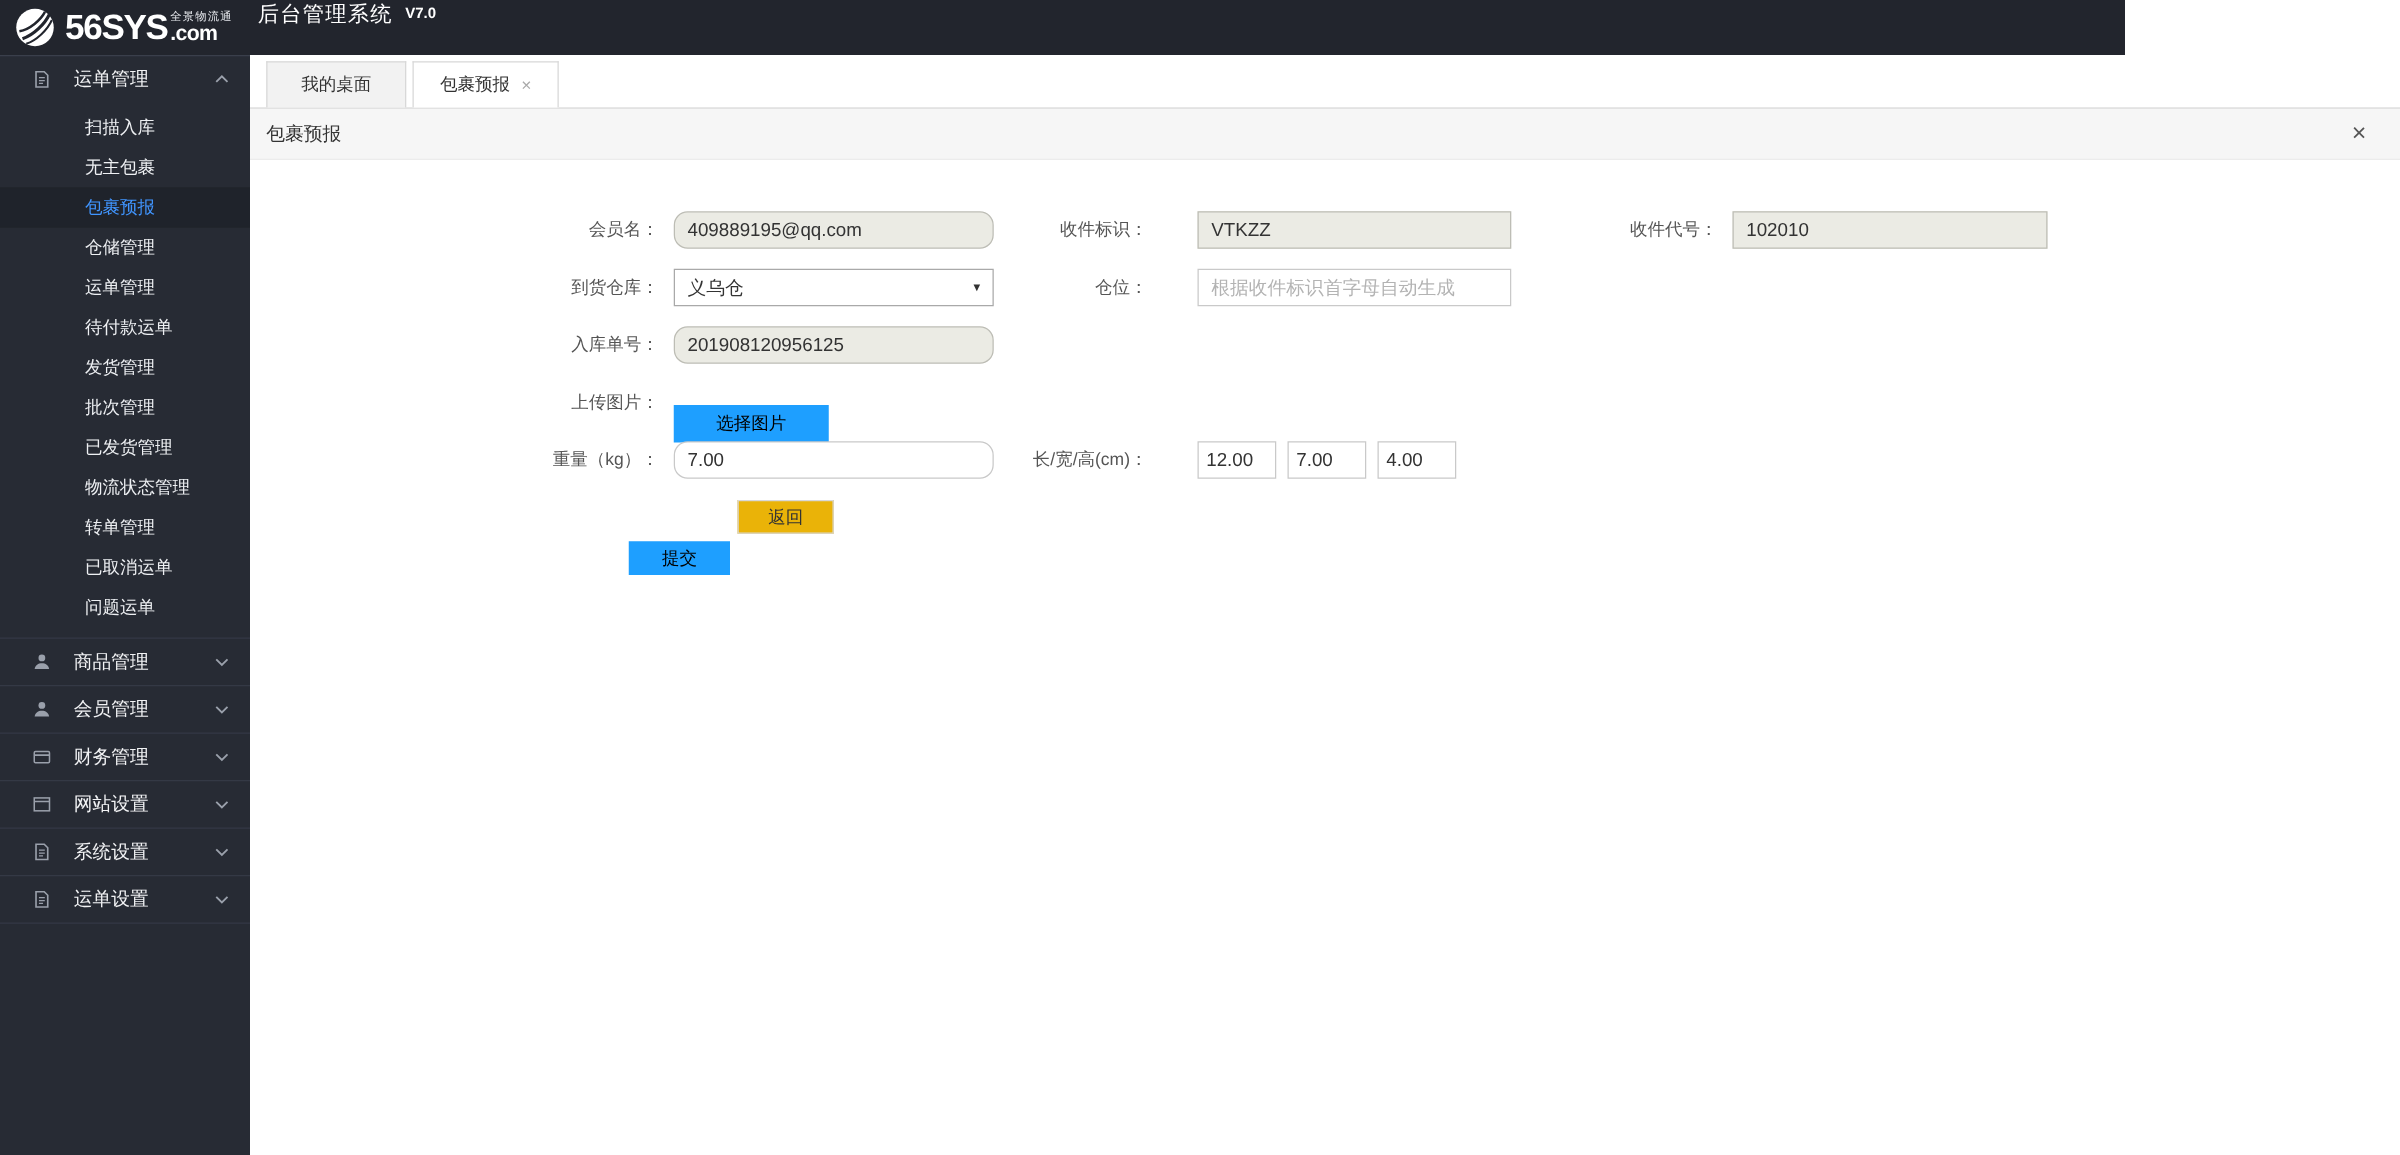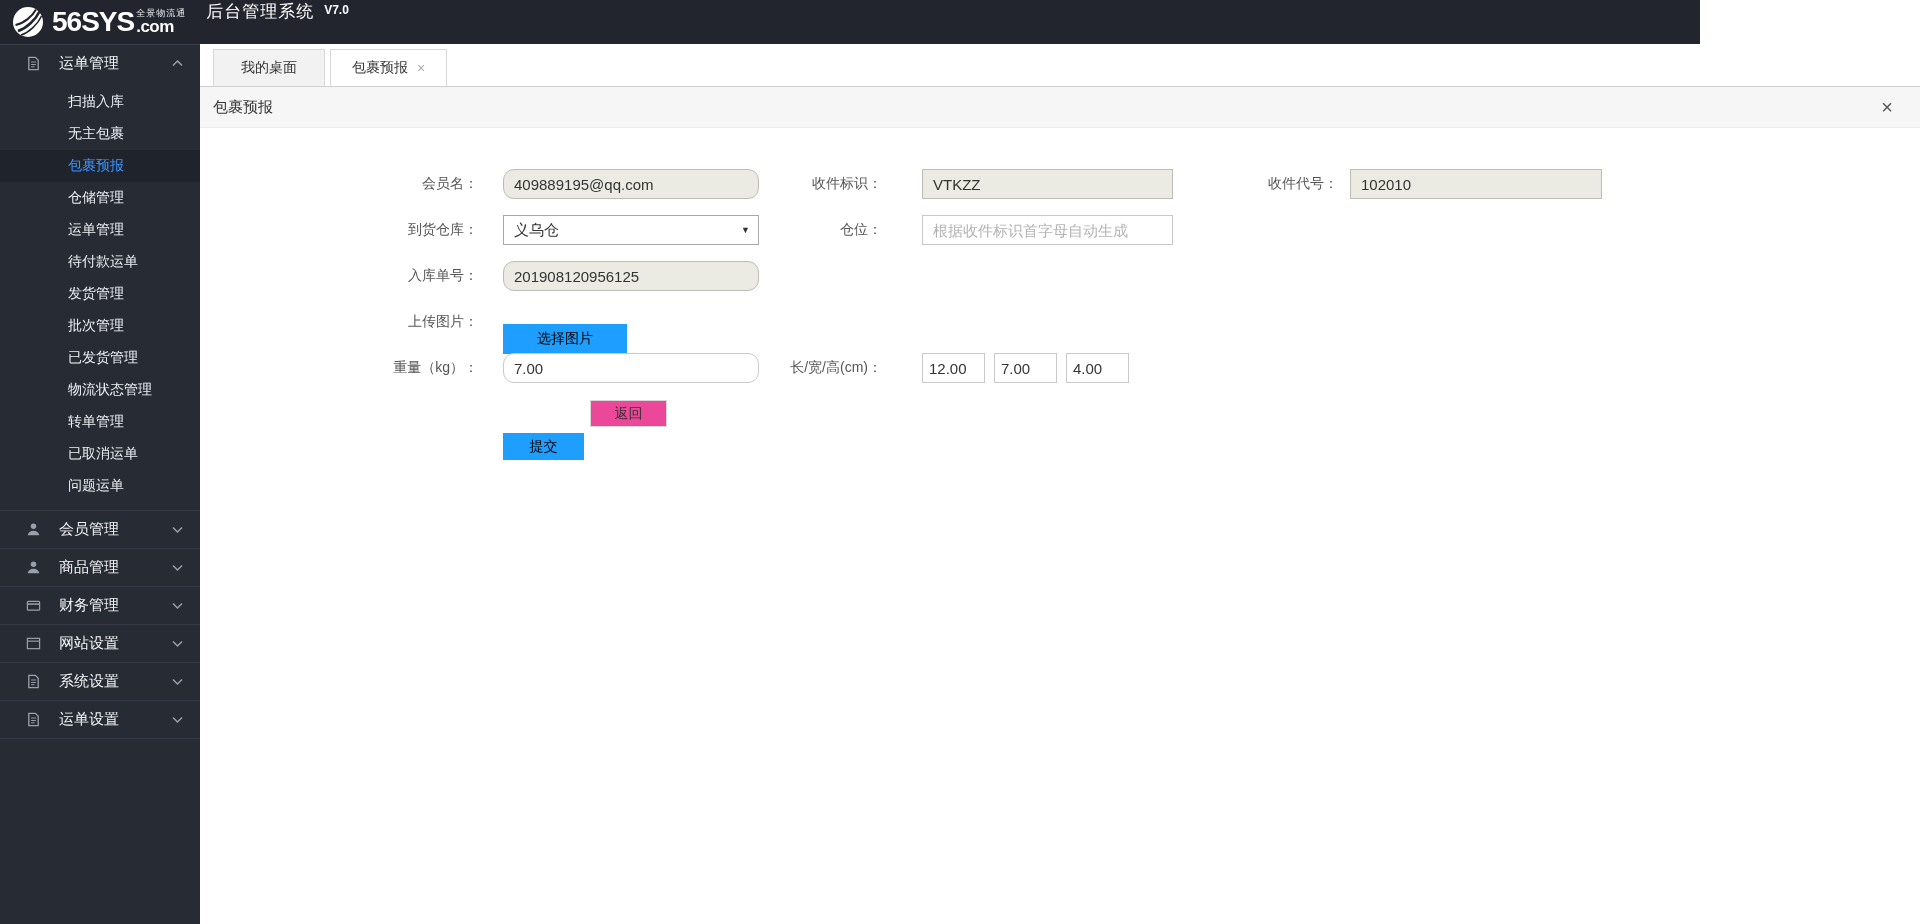--- a/index.html
+++ b/index.html
@@ -52,42 +52,42 @@
   #panel-header { height:41px; background:#f6f6f6; border-bottom:1px solid #ececec;
     display:flex; align-items:center; padding:0 27px 0 13px; }
   #panel-title { font-size:15px; color:#333; }
   #panel-close { margin-left:auto; font-size:20px; color:#555; cursor:pointer; line-height:1; }
 
   
   #form { padding-top:41px; }
   .frow { display:flex; align-items:center; height:30px; margin-bottom:16px; }
   .frow.tall { height:79px; align-items:flex-start; }
   .lab { text-align:right; color:#555; font-size:14px; }
-  .lab.c1 { width:303px; padding-right:25px; }
+  .lab.c1 { width:339px; padding-right:12px; }
   .lab.c2 { width:163px; padding-right:40px; white-space:nowrap; }
   .lab.c3 { width:177px; padding-right:12px; }
   .lab.top { padding-top:8px; }
   input, textarea { font-family:inherit; font-size:15px; color:#333; outline:none; }
   .inp { height:30px; border:1px solid #c9c9c9; background:#fff; padding:0 10px; }
   .inp.ro { background:#ebebe4; border-color:#bdbdb5; }
   .w256 { width:256px;border-radius:11px; } .w251 { width:251px; } .w252 { width:252px; }
   .dim { width:63px; margin-right:9px; padding:0 6px; }
   .select-box { width:256px; height:30px; border:1px solid #a9a9a9; background:#fff;
     display:flex; align-items:center; justify-content:space-between;
     padding:0 8px 0 10px; font-size:15px; color:#333; cursor:pointer; }
   .select-caret { font-size:9px; color:#333; }
   .btn-blue { background:#1e9fff; color:#000000; border:none; font-size:14px; cursor:pointer;
     font-family:inherit;margin-top:33px; }
   .btn-upload { width:124px; height:30px; }
   textarea.remark { width:665px; height:79px; border:1px solid #c9c9c9; padding:7px 10px;
     resize:none; }
   ::placeholder { color:#b3b3b3; opacity:1; }
   .btn-row { margin-left:303px; margin-top:17px; display:flex; }
   .btn-submit { width:81px; height:27px; }
-  .btn-back { width:77px; height:27px; background:#ec4899; border:1px solid #d8d8d8;
+  .btn-back { width:77px; height:27px; background:#eab308; border:1px solid #d8d8d8;
     color:#333; font-size:14px; margin-left:6px; cursor:pointer; font-family:inherit; }
 </style>
 </head>
 <body>
 
 <div id="header">
   <div class="logo-wrap">
     <svg class="logo-mark" viewBox="0 0 32 32">
       <circle cx="16" cy="16" r="15" fill="#ffffff"></circle>
       <path d="M6 25 C15 22 24 13 27.5 5.5" stroke="#22252d" stroke-width="2.6" fill="none"></path>
@@ -136,35 +136,35 @@
       </div>
     </div>
     <div class="section">
       <div class="sec-head">
         <span class="mi">
           <svg width="15" height="15" viewBox="0 0 16 16">
             <circle cx="8" cy="4.6" r="2.9" fill="#9aa0ab"></circle>
             <path d="M1.8 14c.6-3.2 3-4.8 6.2-4.8s5.6 1.6 6.2 4.8z" fill="#9aa0ab"></path>
           </svg>
         </span>
-        <span>会员管理</span>
+        <span>商品管理</span>
         <svg class="chev" width="11" height="11" viewBox="0 0 11 11">
           <polyline points="1,3.5 5.5,8 10,3.5" fill="none" stroke="#9aa0ab" stroke-width="1.5"></polyline>
         </svg>
       </div>
     </div>
     <div class="section">
       <div class="sec-head">
         <span class="mi">
           <svg width="15" height="15" viewBox="0 0 16 16">
             <circle cx="8" cy="4.6" r="2.9" fill="#9aa0ab"></circle>
             <path d="M1.8 14c.6-3.2 3-4.8 6.2-4.8s5.6 1.6 6.2 4.8z" fill="#9aa0ab"></path>
           </svg>
         </span>
-        <span>商品管理</span>
+        <span>会员管理</span>
         <svg class="chev" width="11" height="11" viewBox="0 0 11 11">
           <polyline points="1,3.5 5.5,8 10,3.5" fill="none" stroke="#9aa0ab" stroke-width="1.5"></polyline>
         </svg>
       </div>
     </div>
     <div class="section">
       <div class="sec-head">
         <span class="mi">
           <svg width="15" height="15" viewBox="0 0 16 16">
             <rect x="1.5" y="3.5" width="13" height="9.5" rx="1" fill="none" stroke="#9aa0ab" stroke-width="1.3"></rect>

